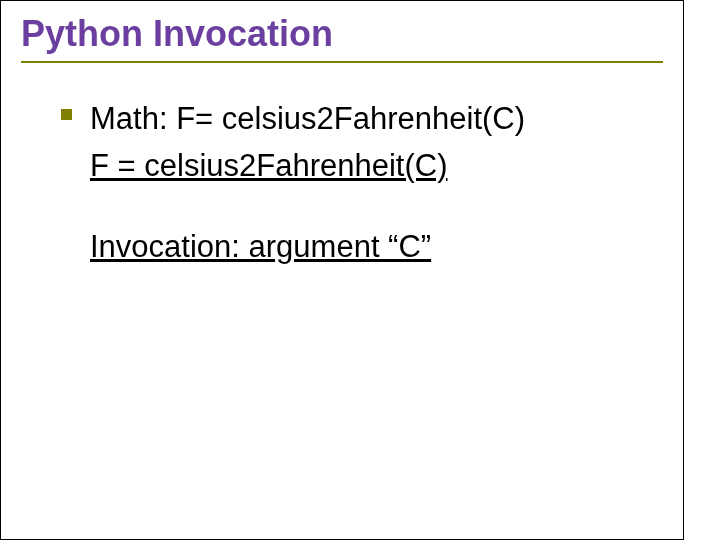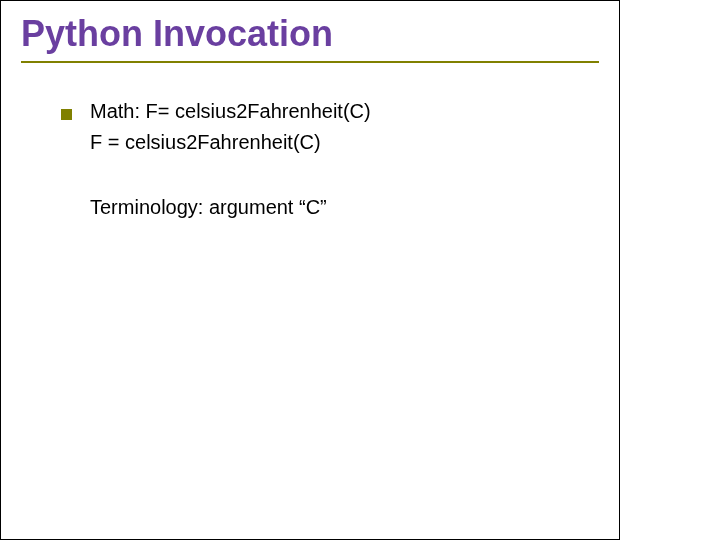--- a/index.html
+++ b/index.html
@@ -6,42 +6,42 @@
     margin: 0;
     padding: 0;
     width: 720px;
     height: 540px;
     background: #ffffff;
     font-family: Arial, Helvetica, sans-serif;
     overflow: hidden;
   }
   .slide {
     position: relative;
-    width: 620px;
+    width: 684px;
     height: 540px;
     box-sizing: border-box;
     border: 1px solid #000;
     padding: 10px 20px 20px 20px;
   }
   .title-wrap {
     border-bottom: 2px solid #808000;
     padding-bottom: 6px;
     margin-bottom: 34px;
   }
   .title {
     color: #6a3fa0;
     font-size: 36px;
     font-weight: bold;
     margin: 0;
     padding-top: 2px;
   }
   .content {
     padding-left: 40px;
     color: #000;
-    font-size: 20px;
+    font-size: 31px;
     line-height: 1.45;
   }
   .bullet-row {
     display: flex;
     align-items: flex-start;
     margin-bottom: 2px;
   }
   .bullet-square {
     width: 11px;
     height: 11px;
@@ -49,20 +49,21 @@
     flex: 0 0 11px;
     margin-top: 12px;
     margin-right: 18px;
   }
   .bullet-text {
     flex: 1;
   }
   .indent-nobullet {
     margin-left: 29px;
     margin-bottom: 2px;
+    text-decoration: underline;
   }
   .gap {
     height: 34px;
   }
 </style>
 </head>
 <body>
 
 <div class="slide">
 
@@ -75,17 +76,17 @@
     <div class="bullet-row">
       <div class="bullet-square"></div>
       <div class="bullet-text">Math: F= celsius2Fahrenheit(C)</div>
     </div>
 
 
     <div class="indent-nobullet">F = celsius2Fahrenheit(C)</div>
 
     <div class="gap"></div>
 
-    <div class="indent-nobullet">Terminology: argument “C”</div>
+    <div class="indent-nobullet">Invocation: argument “C”</div>
 
   </div>
 
 </div>
 
 </body></html>

